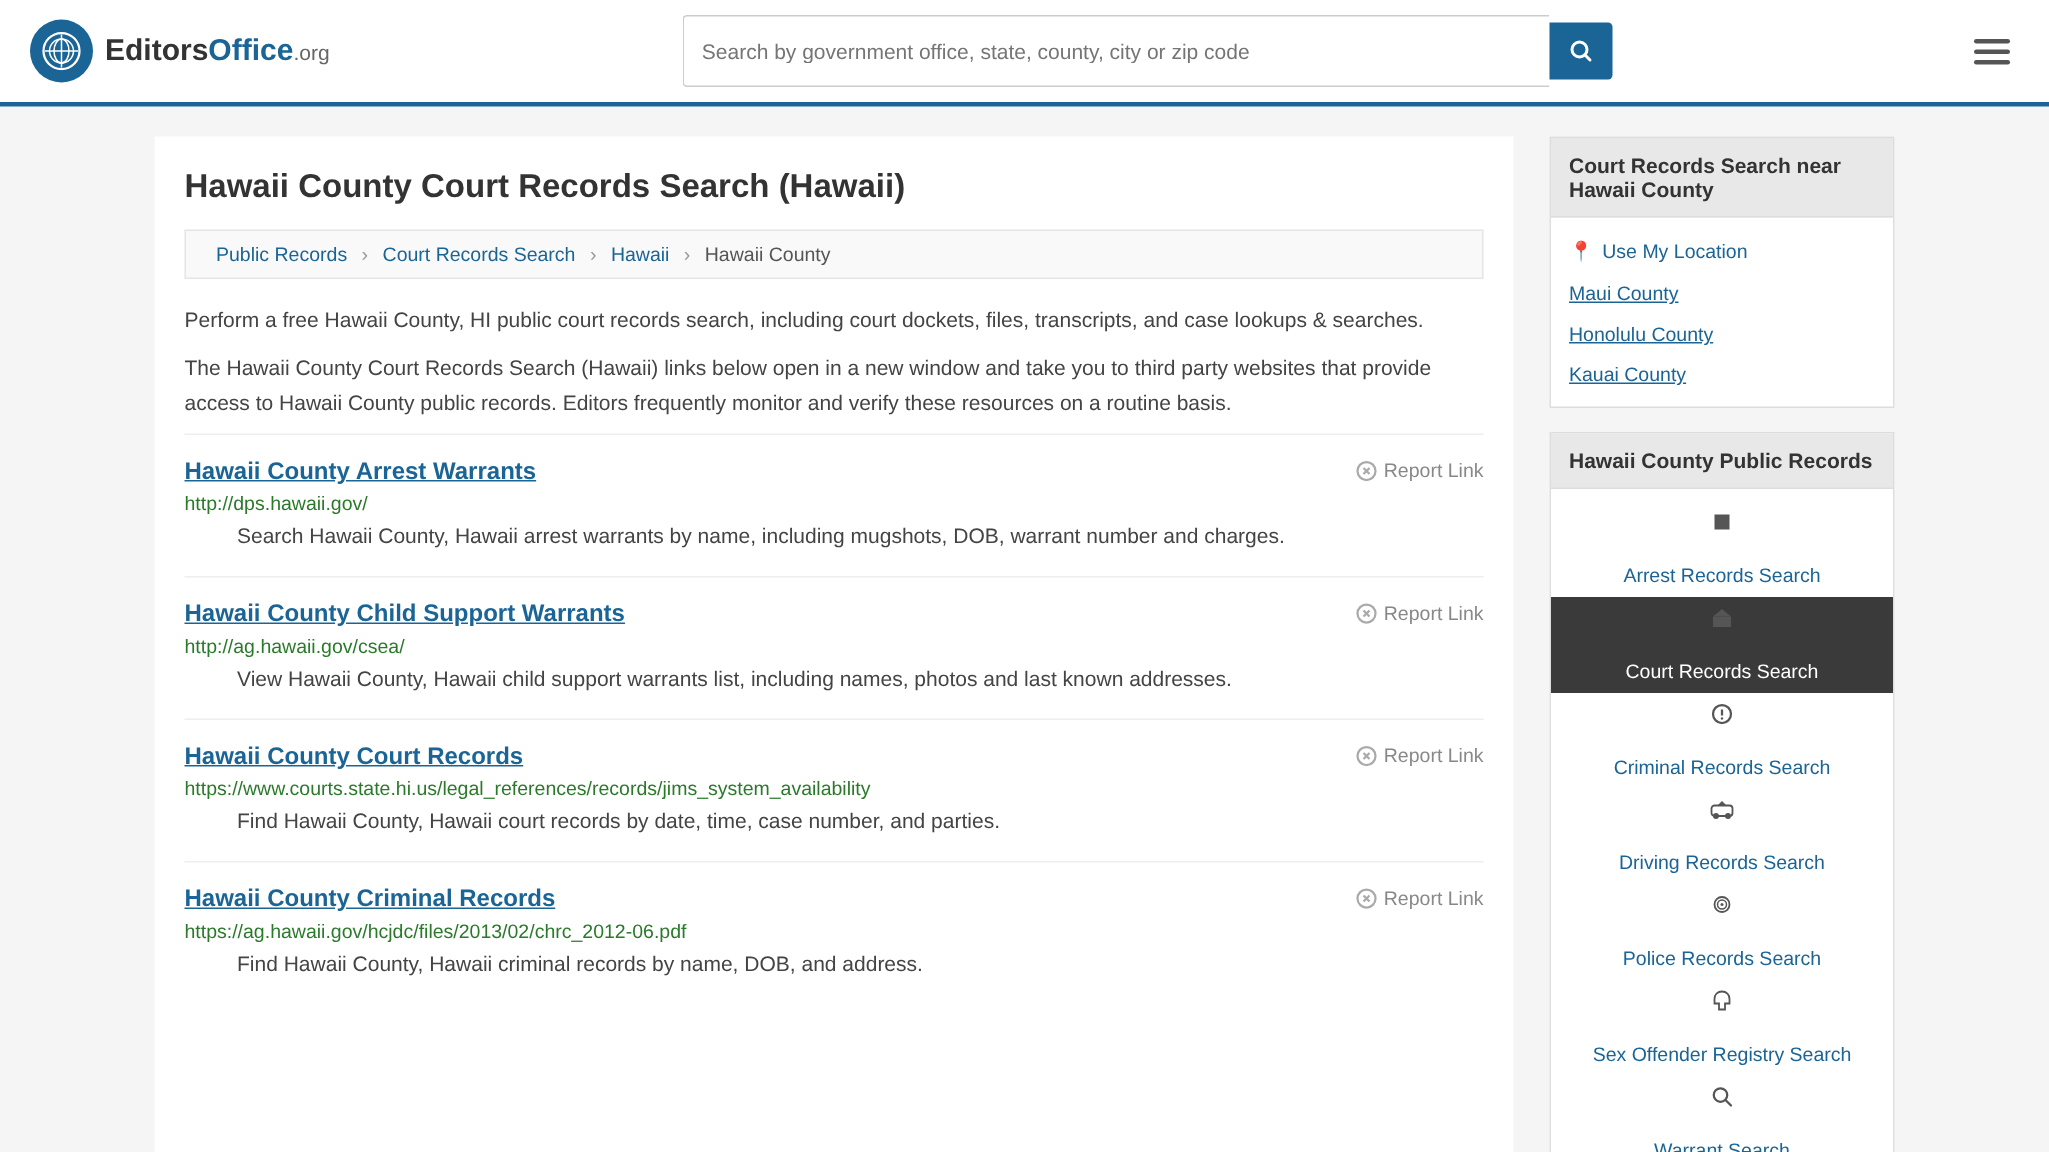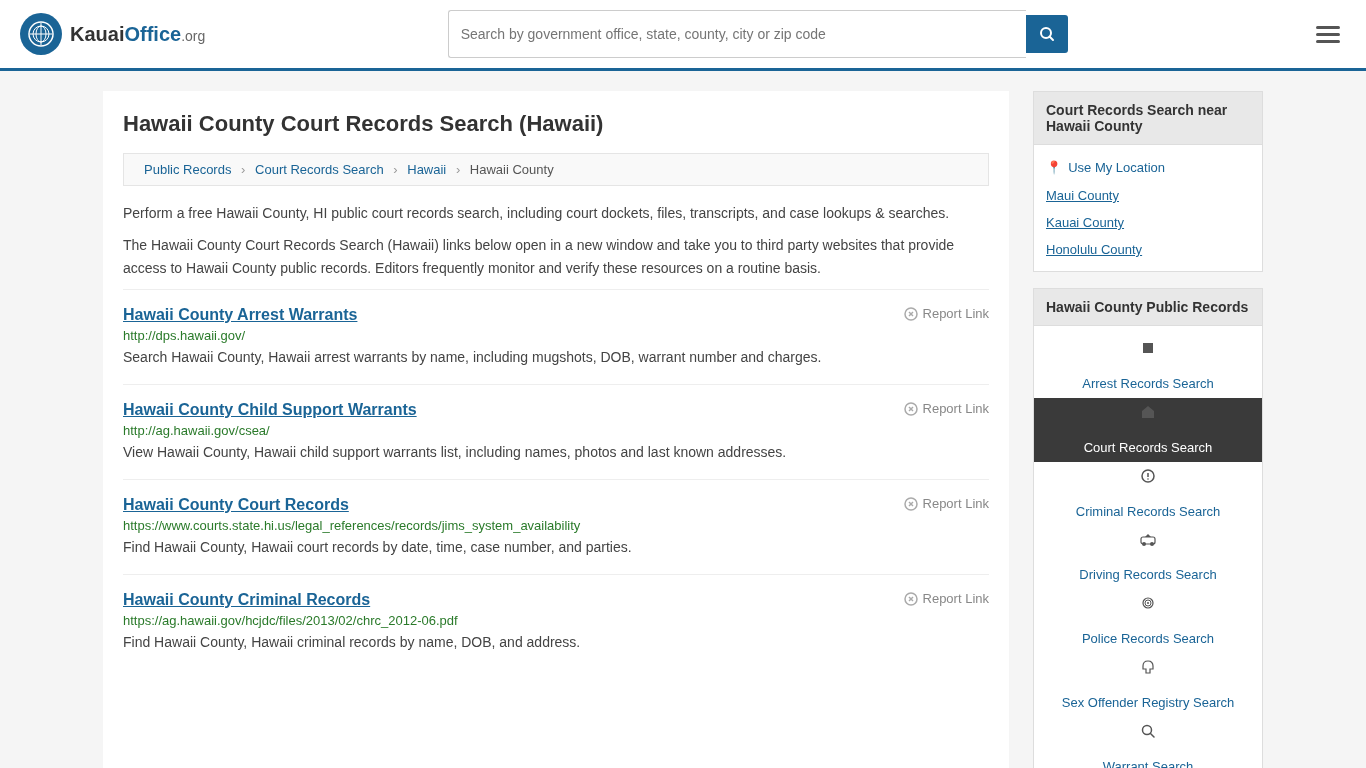--- a/index.html
+++ b/index.html
@@ -158,20 +158,21 @@
     }
     .result-url {
       color: #2a7a2a;
       font-size: 13px;
       margin-bottom: 4px;
     }
     .result-desc {
       font-size: 14px;
       color: #444;
       line-height: 1.5;
+      margin-left: 35px;
     }
 
     
     .sidebar-section {
       background: #fff;
       border: 1px solid #ddd;
       margin-bottom: 16px;
     }
     .sidebar-section-title {
       background: #e8e8e8;
@@ -241,21 +242,21 @@
     <div class="logo-circle">
       <svg width="26" height="26" viewBox="0 0 26 26" fill="none">
         <circle cx="13" cy="13" r="12" stroke="white" stroke-width="1.5" fill="#1a6496"></circle>
         <circle cx="13" cy="13" r="8" stroke="white" stroke-width="1" fill="none"></circle>
         <line x1="13" y1="2" x2="13" y2="24" stroke="white" stroke-width="1"></line>
         <line x1="2" y1="13" x2="24" y2="13" stroke="white" stroke-width="1"></line>
         <ellipse cx="13" cy="13" rx="5" ry="8" stroke="white" stroke-width="1" fill="none"></ellipse>
       </svg>
     </div>
     <div>
-      <span style="font-size:20px;font-weight:bold;color:#333;">Kauai</span><span style="font-size:20px;font-weight:bold;color:#1a6496;">Office</span><span style="font-size:14px;color:#666;">.org</span>
+      <span style="font-size:20px;font-weight:bold;color:#333;">Editors</span><span style="font-size:20px;font-weight:bold;color:#1a6496;">Office</span><span style="font-size:14px;color:#666;">.org</span>
     </div>
   </div>
 
   <div class="search-bar-area">
     <input class="search-input" type="text" placeholder="Search by government office, state, county, city or zip code" style="">
     <button class="search-btn">
       <svg width="16" height="16" viewBox="0 0 16 16" fill="none">
         <circle cx="7" cy="7" r="5" stroke="white" stroke-width="2"></circle>
         <line x1="10.5" y1="10.5" x2="14" y2="14" stroke="white" stroke-width="2" stroke-linecap="round"></line>
       </svg>
@@ -355,22 +356,22 @@
 
     <div class="sidebar-section">
       <div class="sidebar-section-title">Court Records Search near Hawaii County</div>
       <div class="sidebar-section-content">
         <div class="use-location-item">
           <span>📍</span>
           <span>Use My Location</span>
         </div>
         <div id="nearby-links-container">
             <a class="nearby-link" href="#">Maui County</a>
+            <a class="nearby-link" href="#">Honolulu County</a>
             <a class="nearby-link" href="#">Kauai County</a>
-            <a class="nearby-link" href="#">Honolulu County</a>
           </div>
       </div>
     </div>
 
     <div class="sidebar-section">
       <div class="sidebar-section-title">Hawaii County Public Records</div>
       <div class="sidebar-section-content">
         <div id="public-records-items-container">
             <div class="sidebar-item">
     <span class="sidebar-icon"><svg width="14" height="14" viewBox="0 0 14 14" fill="none">

